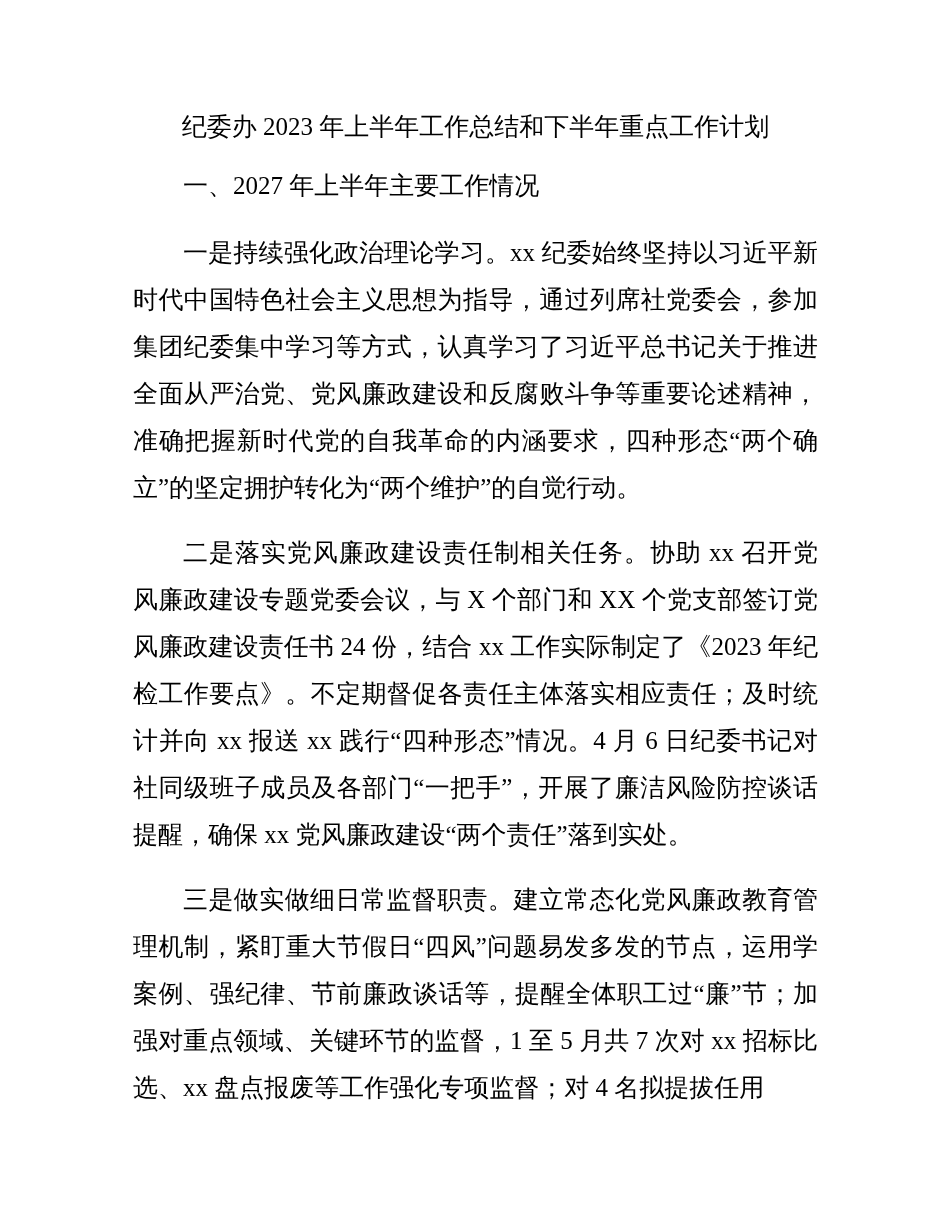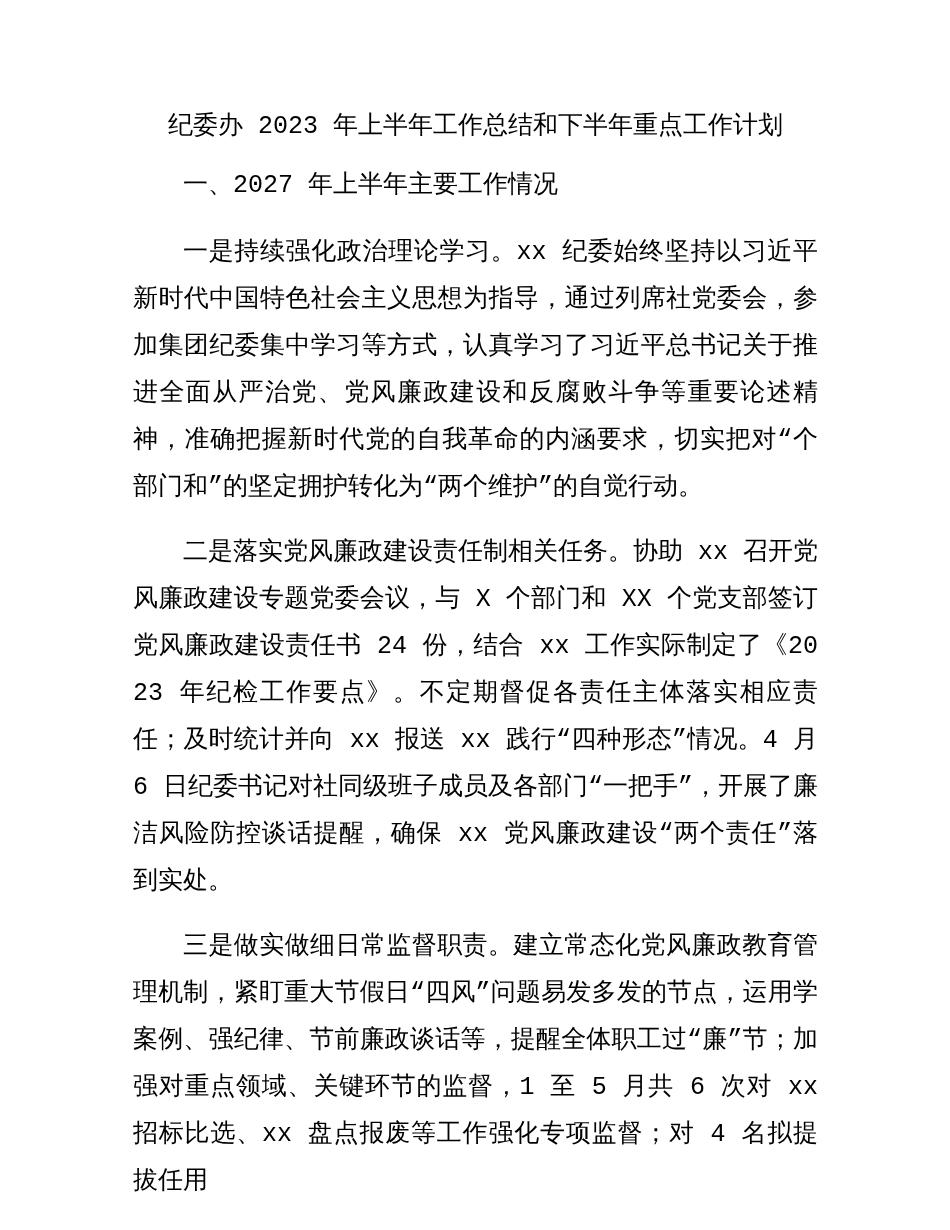--- a/index.html
+++ b/index.html
@@ -12,21 +12,21 @@
     height: 1230px;
     overflow: hidden;
   }
   .page {
     box-sizing: border-box;
     width: 950px;
     height: 1230px;
     padding: 103px 132px 0 133px;
     background: #ffffff;
     color: #000000;
-    font-family: Liberation Mono, monospace;
+    font-family: Liberation Serif, serif;
     font-size: 25px;
     line-height: 47px;
     font-weight: 400;
   }
   .doc-title {
     font-size: 25px;
     font-weight: 400;
     text-align: center;
     margin: 0 0 12px 0;
     padding: 0;
@@ -47,18 +47,18 @@
   }
 </style>
 </head>
 <body>
 
 <div class="page">
   <h1 class="doc-title">纪委办 2023 年上半年工作总结和下半年重点工作计划</h1>
 
   <h2 class="section-heading">一、2027 年上半年主要工作情况</h2>
 
-  <p class="para">一是持续强化政治理论学习。xx 纪委始终坚持以习近平新时代中国特色社会主义思想为指导，通过列席社党委会，参加集团纪委集中学习等方式，认真学习了习近平总书记关于推进全面从严治党、党风廉政建设和反腐败斗争等重要论述精神，准确把握新时代党的自我革命的内涵要求，切实把对“个部门和”的坚定拥护转化为“两个维护”的自觉行动。</p>
+  <p class="para">一是持续强化政治理论学习。xx 纪委始终坚持以习近平新时代中国特色社会主义思想为指导，通过列席社党委会，参加集团纪委集中学习等方式，认真学习了习近平总书记关于推进全面从严治党、党风廉政建设和反腐败斗争等重要论述精神，准确把握新时代党的自我革命的内涵要求，四种形态“两个确立”的坚定拥护转化为“两个维护”的自觉行动。</p>
 
   <p class="para">二是落实党风廉政建设责任制相关任务。协助 xx 召开党风廉政建设专题党委会议，与 X 个部门和 XX 个党支部签订党风廉政建设责任书 24 份，结合 xx 工作实际制定了《2023 年纪检工作要点》。不定期督促各责任主体落实相应责任；及时统计并向 xx 报送 xx 践行“四种形态”情况。4 月 6 日纪委书记对社同级班子成员及各部门“一把手”，开展了廉洁风险防控谈话提醒，确保 xx 党风廉政建设“两个责任”落到实处。</p>
 
-  <p class="para">三是做实做细日常监督职责。建立常态化党风廉政教育管理机制，紧盯重大节假日“四风”问题易发多发的节点，运用学案例、强纪律、节前廉政谈话等，提醒全体职工过“廉”节；加强对重点领域、关键环节的监督，1 至 5 月共 6 次对 xx 招标比选、xx 盘点报废等工作强化专项监督；对 4 名拟提拔任用</p>
+  <p class="para">三是做实做细日常监督职责。建立常态化党风廉政教育管理机制，紧盯重大节假日“四风”问题易发多发的节点，运用学案例、强纪律、节前廉政谈话等，提醒全体职工过“廉”节；加强对重点领域、关键环节的监督，1 至 5 月共 7 次对 xx 招标比选、xx 盘点报废等工作强化专项监督；对 4 名拟提拔任用</p>
 </div>
 
 </body></html>

